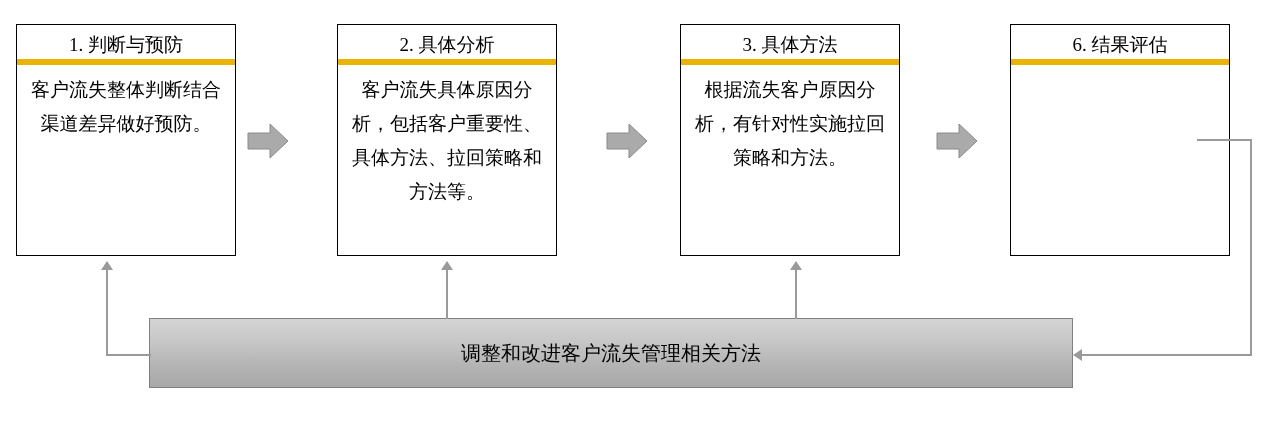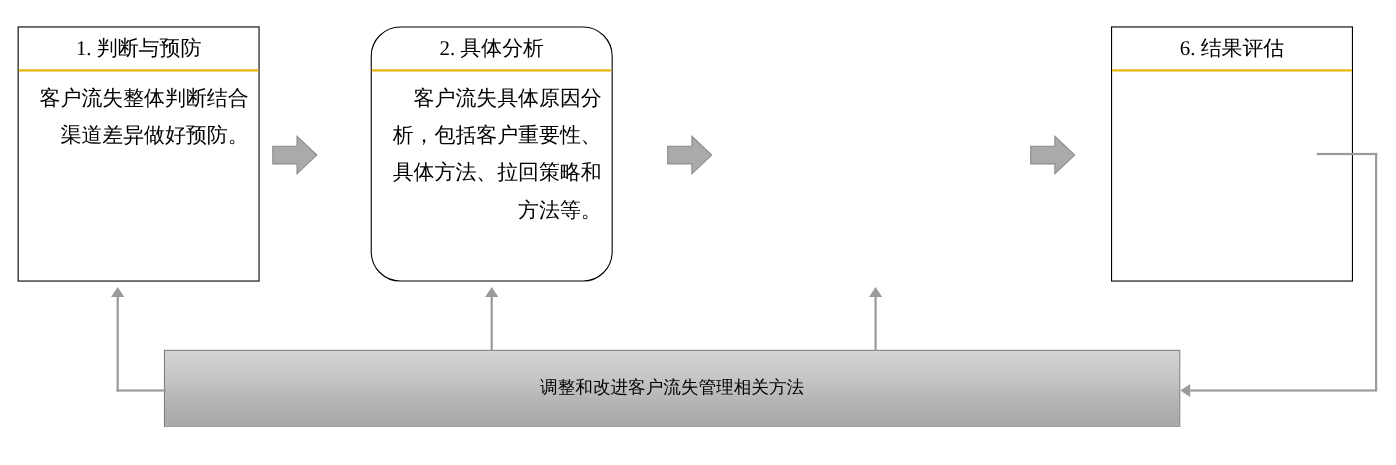--- a/index.html
+++ b/index.html
@@ -27,32 +27,32 @@
     top: 24px;
     height: 232px;
     width: 220px;
   }
   .step-title {
     box-sizing: border-box;
     height: 40px;
     line-height: 40px;
     text-align: center;
     font-size: 19px;
-    border-bottom: 2px solid #eab308;
+    border-bottom: 6px solid #eab308;
     white-space: nowrap;
   }
   .step-body {
     box-sizing: border-box;
     padding: 8px 9px 0 9px;
     font-size: 19px;
     line-height: 34px;
-    text-align: right;
+    text-align: center;
   }
   #step-1 { left: 16px; }
-  #step-2 { left: 337px; border-radius: 27px; }
+  #step-2 { left: 337px; }
   #step-3 { left: 680px; }
   #step-4 { left: 1010px; }
 
   
   .fat-arrow {
     position: absolute;
     top: 122px;
     width: 44px;
     height: 38px;
   }
@@ -65,21 +65,21 @@
     position: absolute;
     left: 149px;
     top: 318px;
     width: 924px;
     height: 70px;
     box-sizing: border-box;
     border: 1px solid #808080;
     background: linear-gradient(to bottom, #d4d4d4 0%, #c6c6c6 35%, #b3b3b3 70%, #a8a8a8 100%);
   }
   #feedback-bar .bar-label {
-    font-size: 16px;
+    font-size: 20px;
     line-height: 68px;
     text-align: center;
     white-space: nowrap;
   }
 
   
   .line-v, .line-h {
     position: absolute;
     background: #9a9a9a;
   }
@@ -111,20 +111,24 @@
   <div class="step-box" id="step-1">
     <div class="step-title">1. 判断与预防</div>
     <div class="step-body">客户流失整体判断结合渠道差异做好预防。</div>
   </div>
 
   <div class="step-box" id="step-2">
     <div class="step-title">2. 具体分析</div>
     <div class="step-body">客户流失具体原因分析，包括客户重要性、具体方法、拉回策略和方法等。</div>
   </div>
 
+  <div class="step-box" id="step-3">
+    <div class="step-title">3. 具体方法</div>
+    <div class="step-body">根据流失客户原因分析，有针对性实施拉回策略和方法。</div>
+  </div>
 
   <div class="step-box" id="step-4">
     <div class="step-title">6. 结果评估</div>
   </div>
 
   <div class="fat-arrow" id="arrow-1">
     <svg width="44" height="38" viewBox="0 0 44 38">
       <polygon points="2,11 24,11 24,2 42,19 24,36 24,27 2,27" fill="#aaaaaa" stroke="#8a8a8a" stroke-width="1"></polygon>
     </svg>
   </div>

